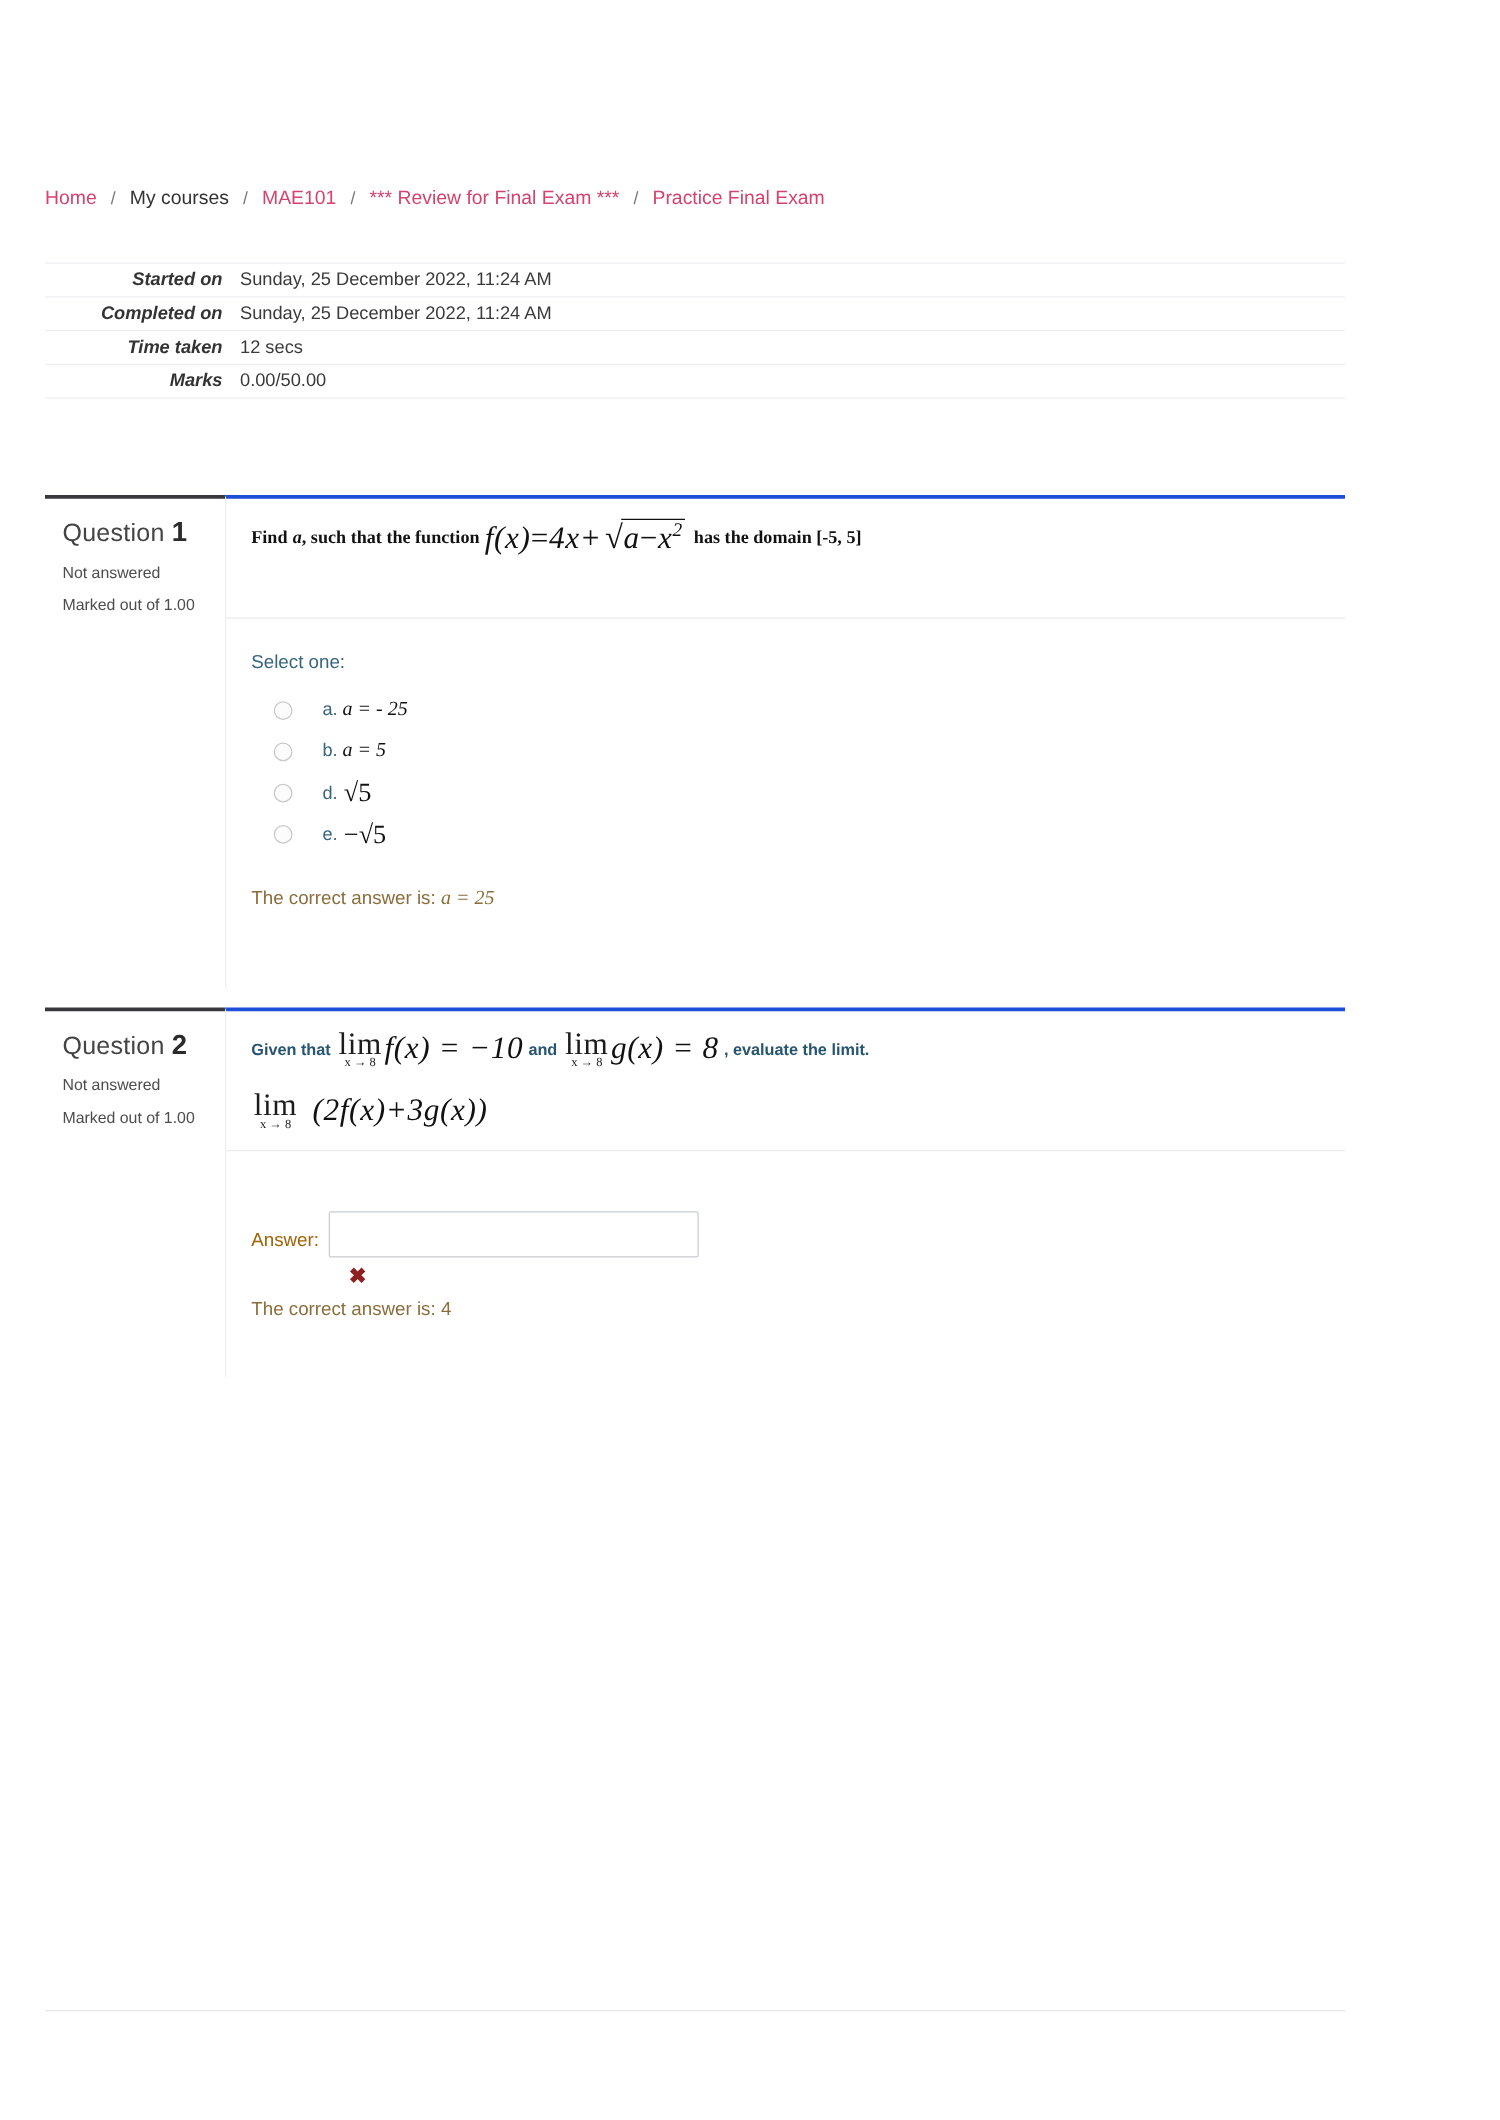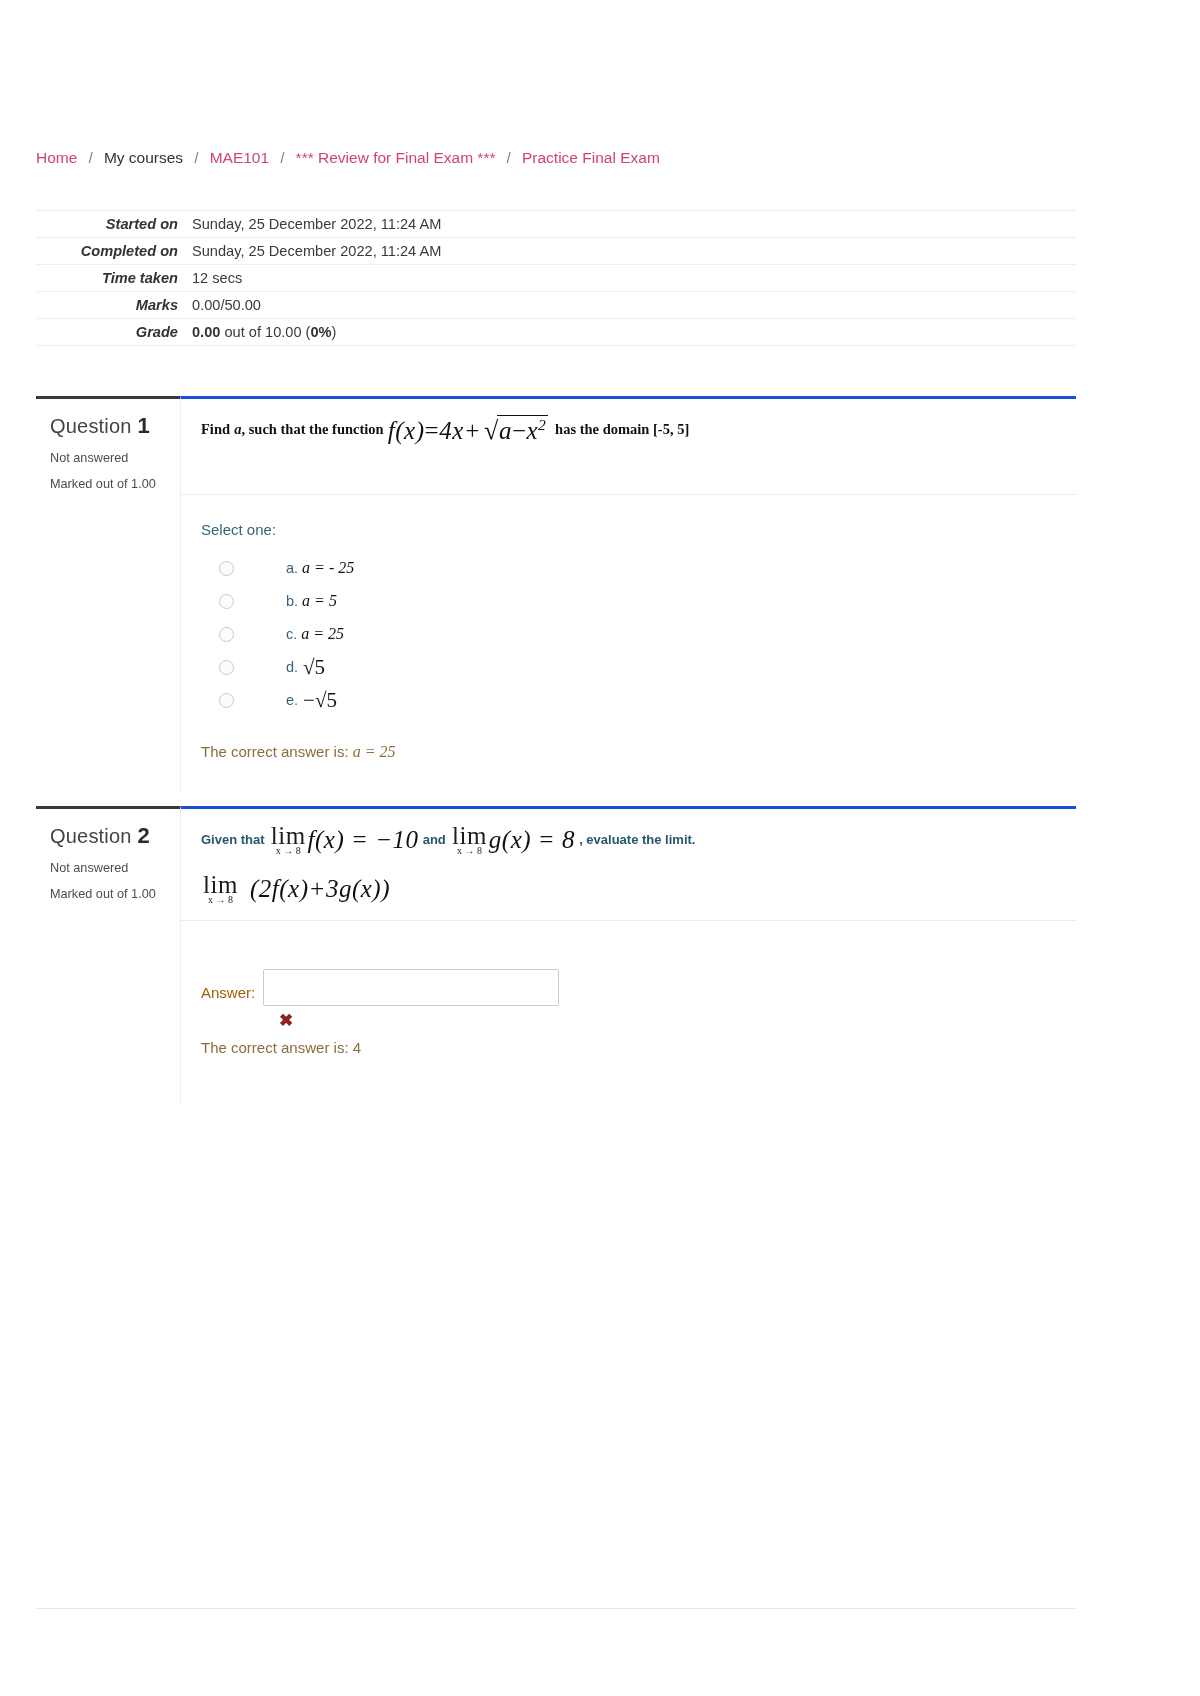--- a/index.html
+++ b/index.html
@@ -194,21 +194,20 @@
   .select-one {
     font-size: 15px;
     color: #36657c;
     margin-bottom: 14px;
   }
   .option-row {
     display: flex;
     align-items: center;
     height: 32px;
     margin-bottom: 1px;
-    gap: 28px;
   }
   .radio {
     width: 13px;
     height: 13px;
     border: 1px solid #c6c9cb;
     border-radius: 50%;
     background: #fcfcfc;
     margin-left: 18px;
     margin-right: 24px;
     flex: 0 0 auto;
@@ -314,24 +313,20 @@
         <td>Sunday, 25 December 2022, 11:24 AM</td>
       </tr>
       <tr>
         <th>Time taken</th>
         <td>12 secs</td>
       </tr>
       <tr>
         <th>Marks</th>
         <td>0.00/50.00</td>
       </tr>
-      <tr>
-        <th>Grade</th>
-        <td><b>0.00</b><span> out of 10.00 (</span><b>0%</b><span>)</span></td>
-      </tr>
     </tbody>
   </table>
 
   <section class="question" style="top:396px; height:394px;">
 
     <div class="q-info" style="height:394px;">
       <div class="q-number"><span>Question</span> <b>1</b></div>
       <div class="q-state">Not answered</div>
       <div class="q-marks">Marked out of 1.00</div>
     </div>
@@ -353,24 +348,20 @@
         <div class="option-row">
           <span class="radio"></span>
           <span class="option-label"><span>a.</span><span class="val mi">a = - 25</span></span>
         </div>
 
         <div class="option-row">
           <span class="radio"></span>
           <span class="option-label"><span>b.</span><span class="val mi">a = 5</span></span>
         </div>
 
-        <div class="option-row">
-          <span class="radio"></span>
-          <span class="option-label"><span>c.</span><span class="val mi">a = 25</span></span>
-        </div>
 
         <div class="option-row">
           <span class="radio"></span>
           <span class="option-label"><span>d.</span><span class="bigval">√5</span></span>
         </div>
 
         <div class="option-row">
           <span class="radio"></span>
           <span class="option-label"><span>e.</span><span class="bigval">−√5</span></span>
         </div>

